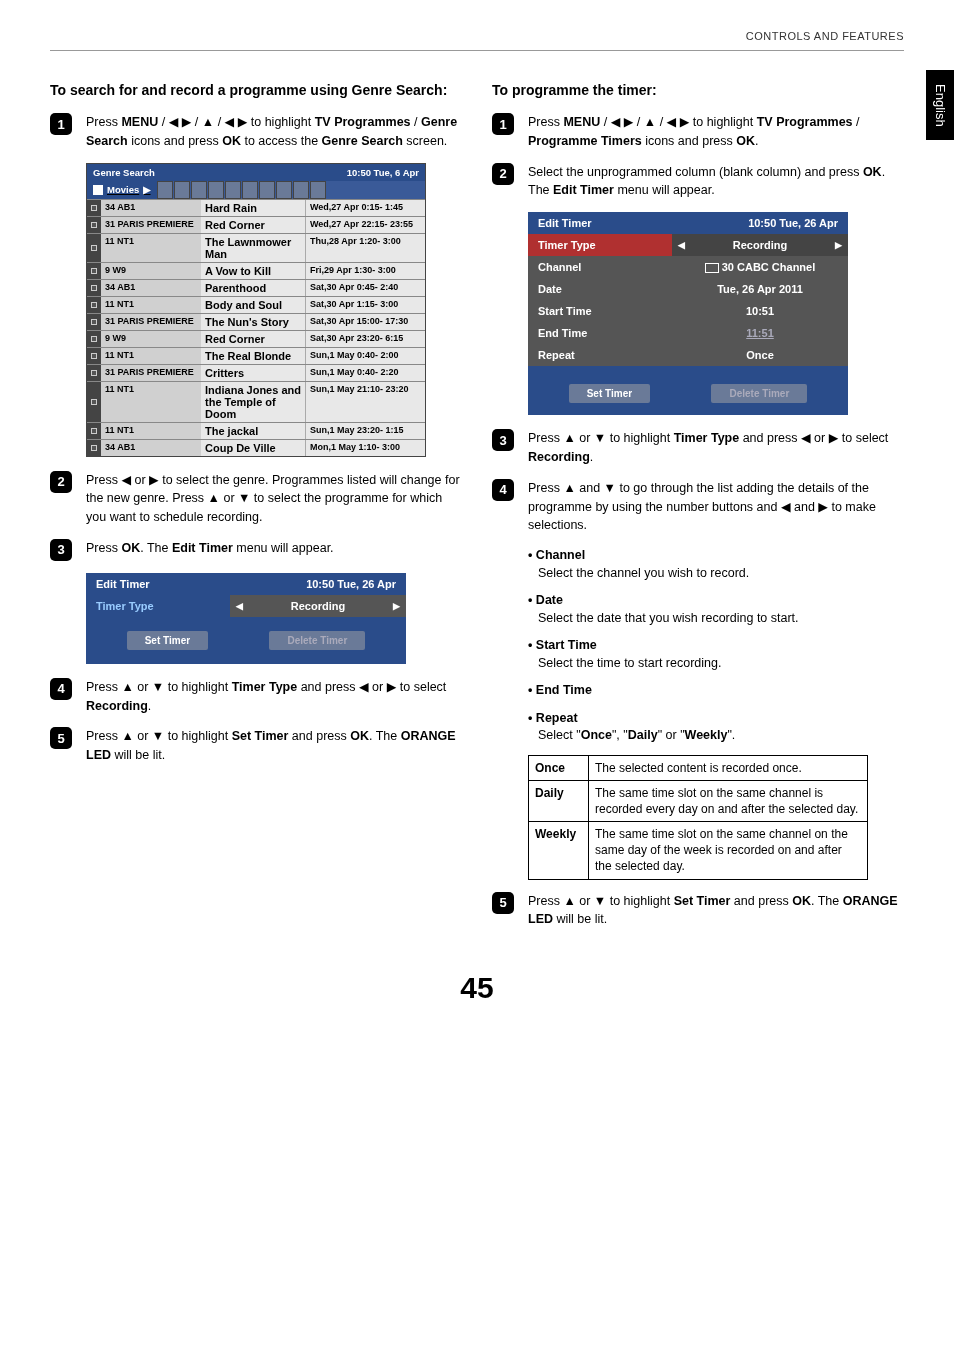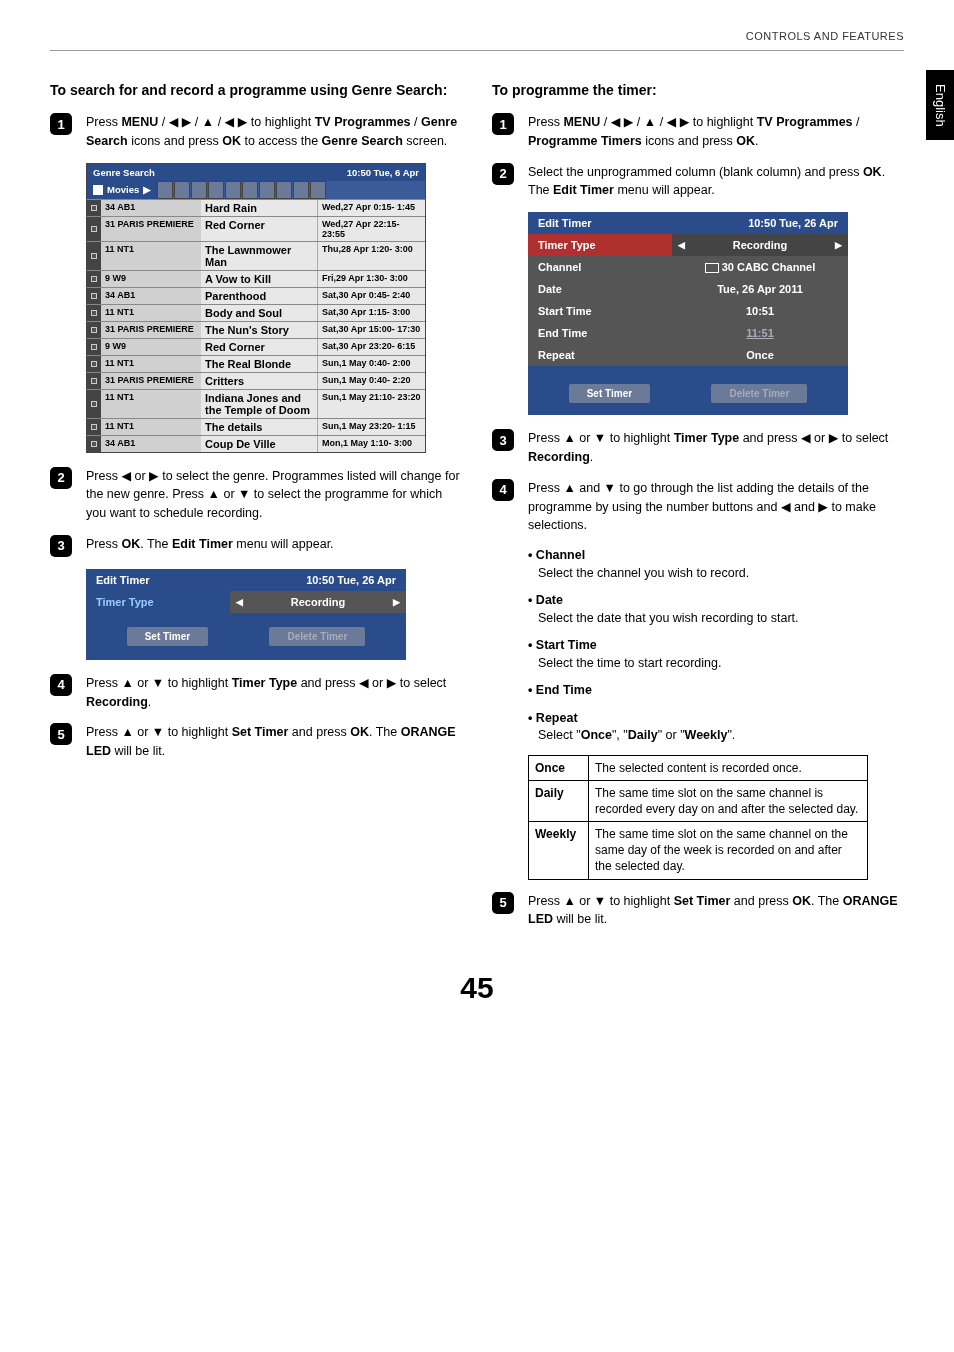--- a/index.html
+++ b/index.html
@@ -92,20 +92,21 @@
     background: #2a4c8a;
     color: #fff;
     display: flex;
     justify-content: space-between;
     padding: 3px 6px;
     font-weight: bold;
   }
   .gp-tabs {
     display: flex;
     background: #3a5a98;
+    text-decoration: underline;
   }
   .gp-tab-movies {
     background: #2a4c8a;
     color: #fff;
     padding: 3px 6px;
     font-weight: bold;
     display: flex;
     align-items: center;
     gap: 4px;
   }
@@ -123,21 +124,21 @@
   .gp-row {
     display: flex;
     border-top: 1px solid #888;
     background: #e8e8e8;
   }
   .gp-row > div { padding: 2px 4px; }
   .gp-c1 { width: 14px; background:#444; display:flex; align-items:center; justify-content:center;}
   .gp-c1 span { width:8px; height:6px; border:1px solid #ccc; display:block; background:#555;}
   .gp-c2 { width: 100px; background: #d0d0d0; font-weight: bold; font-size:9px;}
   .gp-c3 { flex: 1; font-weight: bold; font-size:11px;}
-  .gp-c4 { width: 108px; text-align: left; font-weight: bold; font-size:9px; border-left:1px solid #aaa;}
+  .gp-c4 { width: 120px; text-align: left; font-weight: bold; font-size:9px; border-left:1px solid #aaa;}
 
   
   .et-panel {
     margin: 8px 0 14px 36px;
     width: 320px;
     font-size: 11px;
     color: #fff;
   }
   .et-head {
     background: #2a4c8a;
@@ -392,21 +393,21 @@
               </div>
               <div class="gp-c2">11 NT1</div>
               <div class="gp-c3">Indiana Jones and the Temple of Doom</div>
               <div class="gp-c4">Sun,1 May 21:10- 23:20</div>
             </div>
             <div class="gp-row">
               <div class="gp-c1">
                 <span></span>
               </div>
               <div class="gp-c2">11 NT1</div>
-              <div class="gp-c3">The details</div>
+              <div class="gp-c3">The jackal</div>
               <div class="gp-c4">Sun,1 May 23:20-  1:15</div>
             </div>
             <div class="gp-row">
               <div class="gp-c1">
                 <span></span>
               </div>
               <div class="gp-c2">34 AB1</div>
               <div class="gp-c3">Coup De Ville</div>
               <div class="gp-c4">Mon,1 May  1:10-  3:00</div>
             </div>

